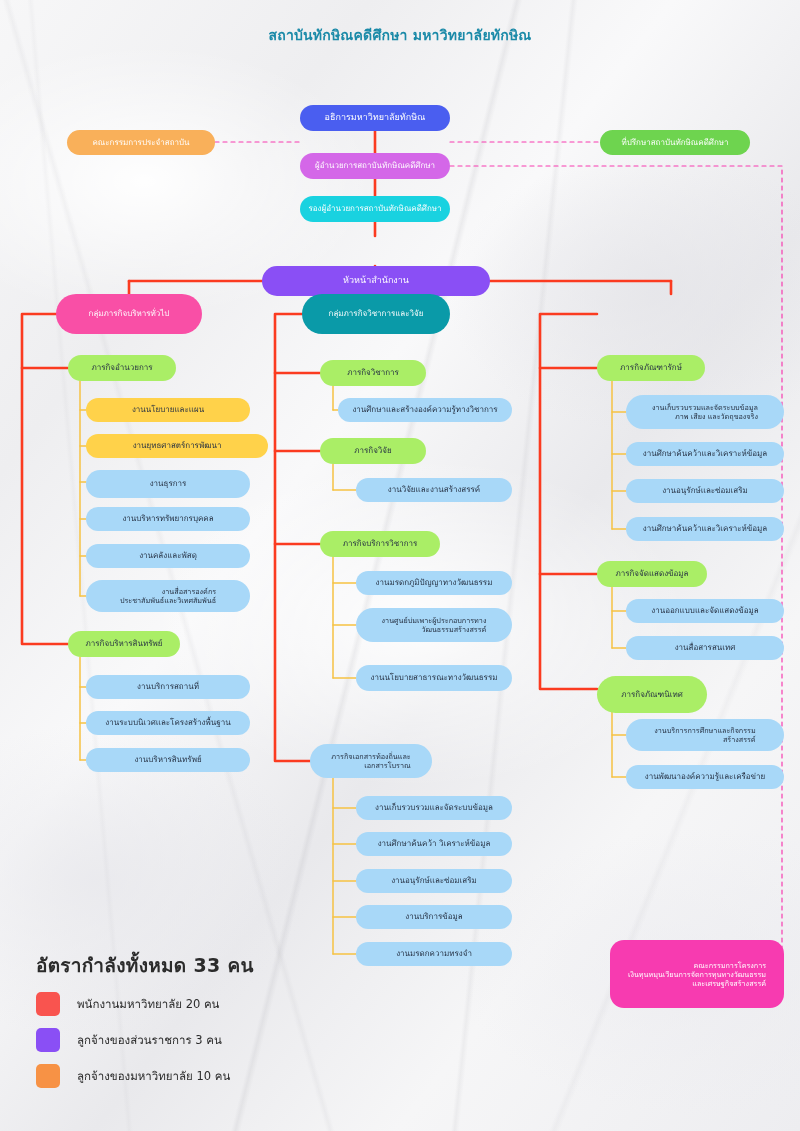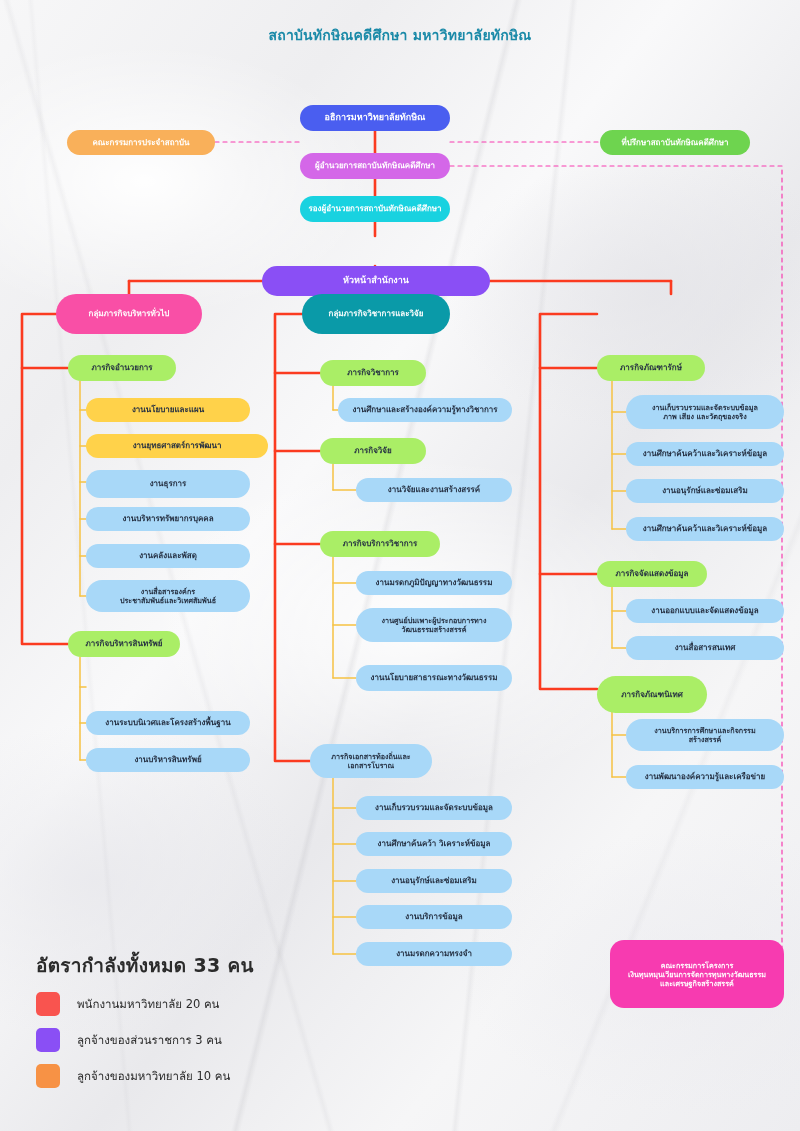--- a/index.html
+++ b/index.html
@@ -46,24 +46,24 @@
 
   
   #wires { position: absolute; left: 0; top: 0; width: 800px; height: 1131px; z-index: 1; pointer-events: none; }
 
   
   .node {
     position: absolute;
     display: flex;
     align-items: center;
     justify-content: center;
-    text-align: center;
+    text-align: right;
     border-radius: 999px;
     color: #ffffff;
-    font-weight: bold;
+    font-weight: normal;
     line-height: 1.25;
     padding: 3px 8px;
     z-index: 4;
   }
   .node.dark  { color: #253042; }
   .node.sm    { font-size: 8px; }
   .node.xs    { font-size: 7.2px; }
   .node.md    { font-size: 9px; }
 
   
@@ -167,20 +167,21 @@
 
   <div class="node dark sm" style="left:86px;top:398px;width:164px;height:24px;background:#ffd24a;">งานนโยบายและแผน</div>
   <div class="node dark sm" style="left:86px;top:434px;width:182px;height:24px;background:#ffd24a;">งานยุทธศาสตร์การพัฒนา</div>
   <div class="node dark sm" style="left:86px;top:470px;width:164px;height:28px;background:#a8d8f8;">งานธุรการ</div>
   <div class="node dark sm" style="left:86px;top:507px;width:164px;height:24px;background:#a8d8f8;">งานบริหารทรัพยากรบุคคล</div>
   <div class="node dark sm" style="left:86px;top:544px;width:164px;height:24px;background:#a8d8f8;">งานคลังและพัสดุ</div>
   <div class="node dark xs" style="left:86px;top:580px;width:164px;height:32px;background:#a8d8f8;">งานสื่อสารองค์กร<br>ประชาสัมพันธ์และวิเทศสัมพันธ์</div>
 
   <div class="node dark sm" style="left:68px;top:631px;width:112px;height:26px;background:#aaee66;">ภารกิจบริหารสินทรัพย์</div>
 
+  <div class="node dark sm" style="left:86px;top:675px;width:164px;height:24px;background:#a8d8f8;">งานบริการสถานที่</div>
   <div class="node dark sm" style="left:86px;top:711px;width:164px;height:24px;background:#a8d8f8;">งานระบบนิเวศและโครงสร้างพื้นฐาน</div>
   <div class="node dark sm" style="left:86px;top:748px;width:164px;height:24px;background:#a8d8f8;">งานบริหารสินทรัพย์</div>
 
   <div class="node dark sm" style="left:320px;top:360px;width:106px;height:26px;background:#aaee66;">ภารกิจวิชาการ</div>
   <div class="node dark sm" style="left:338px;top:398px;width:174px;height:24px;background:#a8d8f8;">งานศึกษาและสร้างองค์ความรู้ทางวิชาการ</div>
 
   <div class="node dark sm" style="left:320px;top:438px;width:106px;height:26px;background:#aaee66;">ภารกิจวิจัย</div>
   <div class="node dark sm" style="left:356px;top:478px;width:156px;height:24px;background:#a8d8f8;">งานวิจัยและงานสร้างสรรค์</div>
 
   <div class="node dark sm" style="left:320px;top:531px;width:120px;height:26px;background:#aaee66;">ภารกิจบริการวิชาการ</div>

